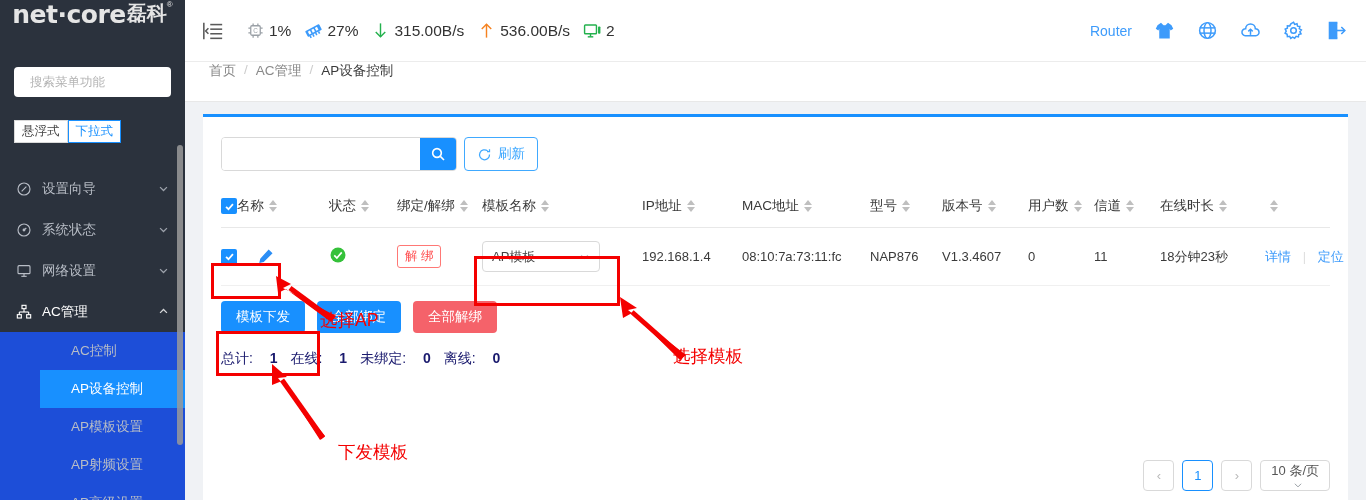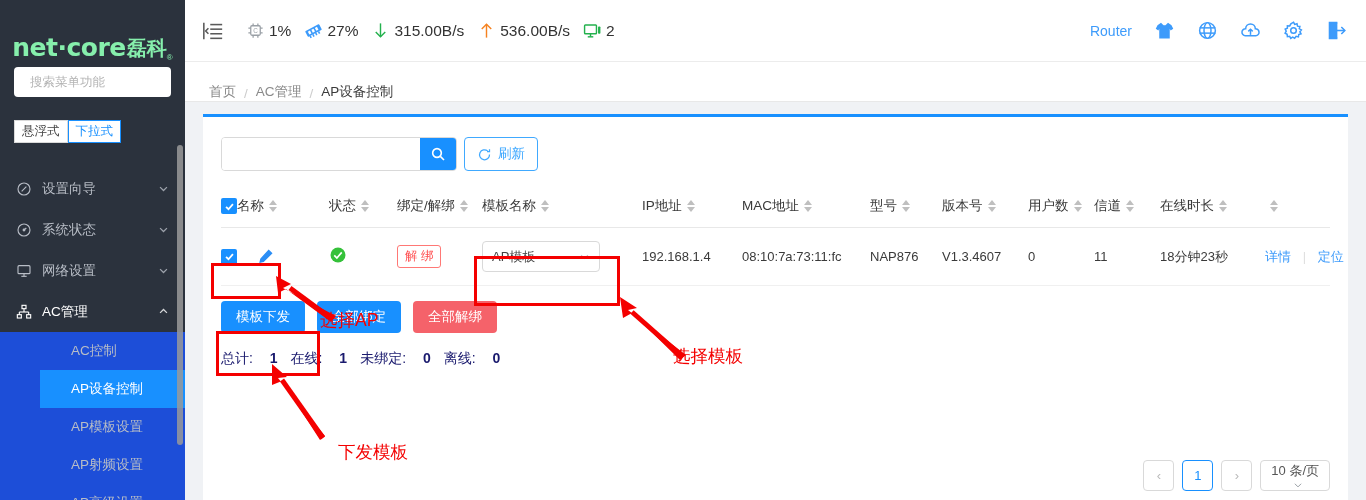--- a/index.html
+++ b/index.html
@@ -12,22 +12,22 @@
   .app { position: relative; width: 1366px; height: 500px; display: flex; }
 
   
   .sidebar {
     width: 185px; height: 500px; flex: 0 0 185px;
     background: #2b323d;
     position: relative;
     overflow: hidden;
   }
   .brand {
-    height: 62px; display: flex; align-items: flex-end; justify-content: center;
-    color: #86efac;
+    height: 62px; display: flex; align-items: flex-start; justify-content: center;
+    color: #e5e5e5;
   }
   .brand-text {
     font-size: 25px; font-weight: bold; letter-spacing: -0.5px;
     font-family: "DejaVu Sans", sans-serif;
     white-space: nowrap;
   }
   .brand-cn { font-size: 20px; font-weight: bold; margin-left: 1px; }
   .brand-reg { font-size: 8px; vertical-align: super; }
 
   .search-wrap { padding: 0 14px; margin-top: 5px; }
@@ -83,21 +83,21 @@
   .stats { display: flex; align-items: center; margin-left: 22px; }
   .stat { display: flex; align-items: center; margin-right: 13px; }
   .stat .si { width: 19px; height: 19px; flex: 0 0 19px; margin-right: 4px; }
   .stat .sv { font-size: 15.5px; color: #333; white-space: nowrap; }
   .top-right { margin-left: auto; display: flex; align-items: center; }
   .router-name { color: #3d9bfb; font-size: 14px; margin-right: 22px; cursor: pointer; }
   .tico { width: 21px; height: 21px; flex: 0 0 21px; margin-right: 22px; cursor: pointer; }
   .tico:last-child { margin-right: 2px; }
 
   .crumbs {
-    height: 40px; display: flex; align-items: flex-end; padding: 0 0 0 24px;
+    height: 40px; display: flex; align-items: flex-start; padding: 0 0 0 24px;
     background: #fff; font-size: 13.5px; color: #8a8a8a;
     border-bottom: 1px solid #e8e8e8;
   }
   .crumbs .c-sep { margin: 0 8px; color: #ccc; }
   .crumbs .c-last { color: #3a3a3a; }
 
   .content { flex: 1; padding: 12px 18px 0 18px; overflow: hidden; }
   .card {
     background: #fff; border-top: 3px solid #1890ff;
     height: 100%; padding: 20px 18px 0 18px; position: relative;

